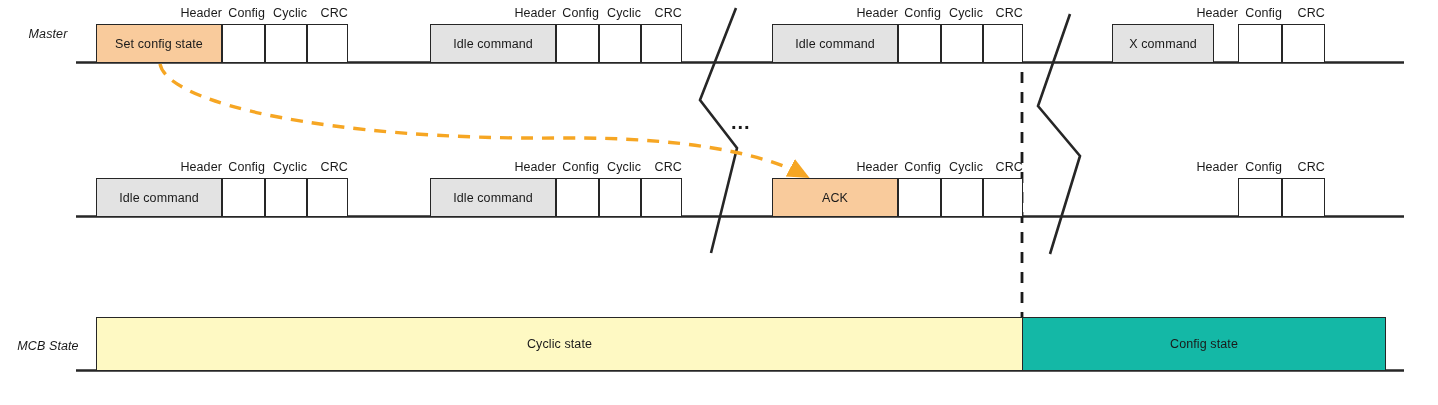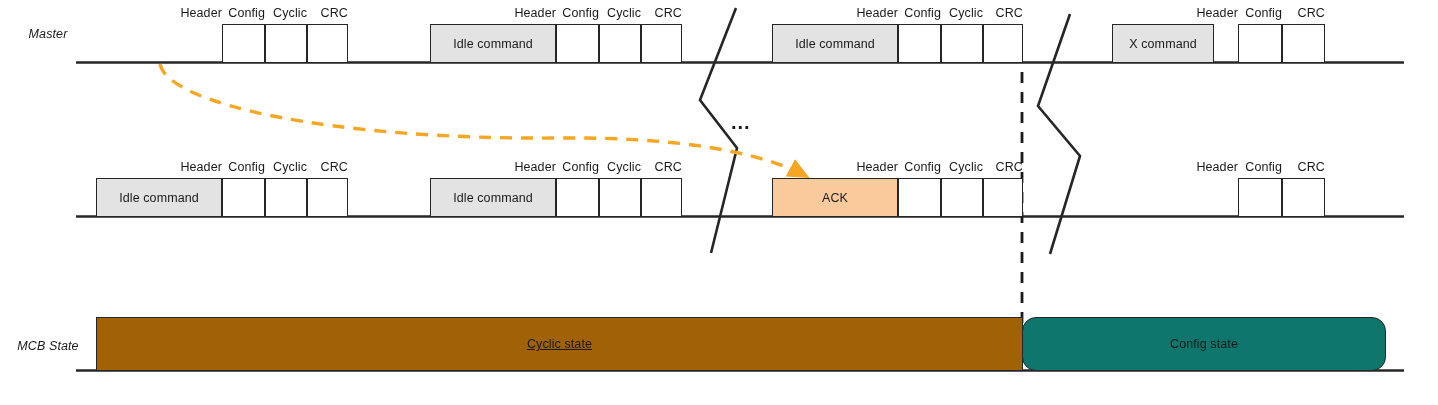--- a/index.html
+++ b/index.html
@@ -55,22 +55,22 @@
     color: #1a1a1a;
     white-space: nowrap;
     letter-spacing: 0.1px;
   }
   .frame-box.header-cell {
     border-right-width: 1.6px;
   }
   .fill-grey  { background: #e3e3e3; }
   .fill-orange{ background: #f9cb9c; }
   .fill-white { background: #ffffff; }
-  .fill-pink  { background: #a16207; text-decoration: underline; }
-  .fill-blue  { background: #0f766e; border-radius: 14px; }
+  .fill-pink  { background: #fef9c3; }
+  .fill-blue  { background: #14b8a6; }
   .state-box {
     position: absolute;
     box-sizing: border-box;
     border: 1.6px solid #262626;
     display: flex;
     align-items: center;
     justify-content: center;
     font-size: 12.5px;
     color: #1a1a1a;
     letter-spacing: 0.1px;
@@ -110,20 +110,21 @@
 
     <path d="M160,64 C168,104 330,140 560,138 C680,137 760,152 806,176" fill="none" stroke="#f6a623" stroke-width="3.4" stroke-dasharray="12 9" stroke-linecap="butt" marker-end="url(#orange-arrowhead)"></path>
   </svg>
 
   <div class="row-label" style="left:10px; top:27px; width:76px;">Master</div>
 
 
   <div class="row-label" style="left:6px; top:339px; width:84px;">MCB State</div>
 
   <div class="cell-caption" style="left:96px; top:6px; width:126px;">Header</div>
+  <div class="frame-box header-cell fill-orange" style="left:96px; top:24px; width:126px; height:39px;">Set config state</div>
   <div class="cell-caption" style="left:222px; top:6px; width:43px;">Config</div>
   <div class="frame-box fill-white" style="left:222px; top:24px; width:43px; height:39px;"></div>
   <div class="cell-caption" style="left:265px; top:6px; width:42px;">Cyclic</div>
   <div class="frame-box fill-white" style="left:265px; top:24px; width:42px; height:39px;"></div>
   <div class="cell-caption" style="left:307px; top:6px; width:41px;">CRC</div>
   <div class="frame-box fill-white" style="left:307px; top:24px; width:41px; height:39px;"></div>
 
   <div class="cell-caption" style="left:430px; top:6px; width:126px;">Header</div>
   <div class="frame-box header-cell fill-grey" style="left:430px; top:24px; width:126px; height:39px;">Idle command</div>
   <div class="cell-caption" style="left:556px; top:6px; width:43px;">Config</div>

